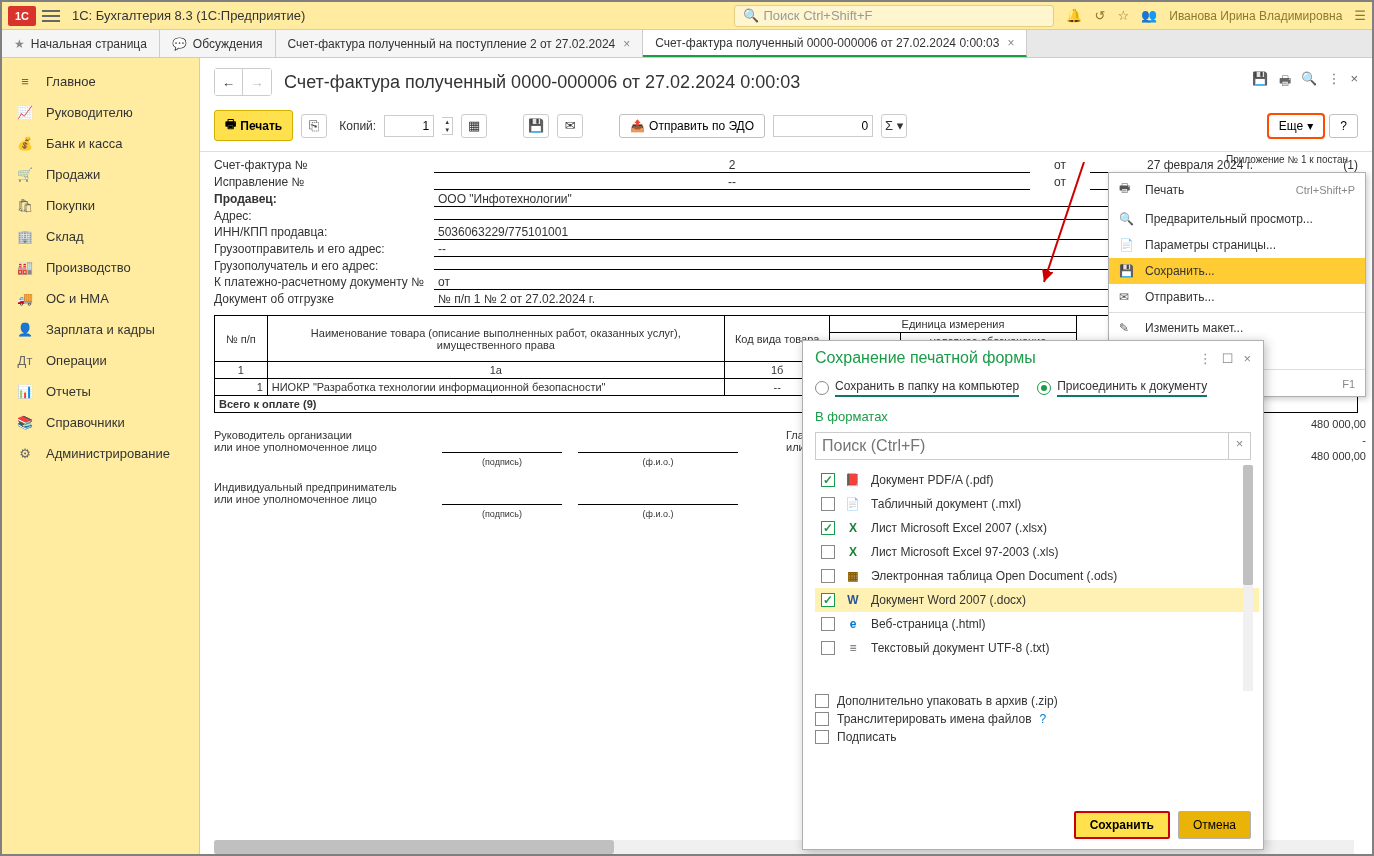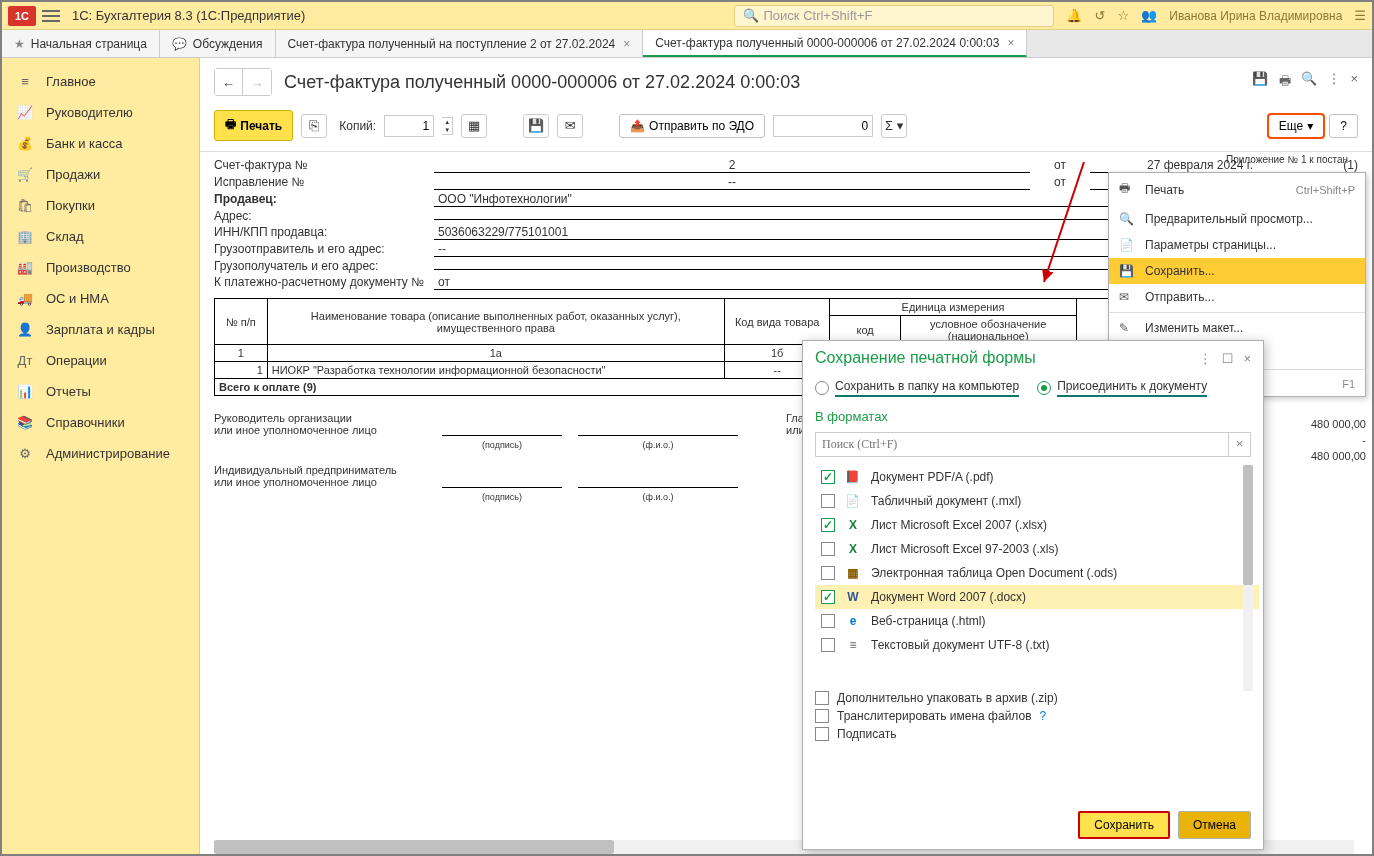--- a/index.html
+++ b/index.html
@@ -97,40 +97,40 @@
 .dialog .radio-row { display: flex; gap: 18px; padding: 4px 12px 8px; align-items: center; font-size: 12px; }
 .dialog .radio-row .rb { display: flex; align-items: center; gap: 6px; cursor: pointer; }
 .dialog .radio-row .rb .circle { width: 14px; height: 14px; border: 1px solid #888; border-radius: 50%; display: inline-flex; align-items: center; justify-content: center; }
 .dialog .radio-row .rb.selected .circle { border-color: #1a9c48; }
 .dialog .radio-row .rb .dot { width: 6px; height: 6px; background: #1a9c48; border-radius: 50%; }
 .dialog .radio-row .marker-outline { border: 2px solid #ff4d00; border-radius: 3px; padding: 0 2px; }
 .dialog .radio-row .underline-red { border-bottom: 2px solid #0f766e; padding-bottom: 2px; }
 
 .dialog .section-label { color: #1a9c48; font-size: 13px; padding: 4px 12px; }
 .dialog .search-box { margin: 4px 12px; display: flex; border: 1px solid #ccc; }
-.dialog .search-box input { flex: 1; border: none; padding: 4px 6px; font-size: 12px; outline: none; font-family: Liberation Serif, serif; }
+.dialog .search-box input { flex: 1; border: none; padding: 4px 6px; font-size: 16px; outline: none; }
 .dialog .search-box .clear { width: 22px; text-align: center; cursor: pointer; color: #888; border-left: 1px solid #ccc; line-height: 22px; }
 
 .dialog .fmt-list { margin: 4px 4px 4px 12px; border: none; overflow-y: auto; flex-shrink: 0; }
 .dialog .fmt-item { display: flex; align-items: center; padding: 5px 6px; gap: 10px; font-size: 12px; cursor: default; }
 .dialog .fmt-item.sel { background: #fff0b3; }
 .dialog .fmt-item .chk { width: 14px; height: 14px; border: 1px solid #888; display: inline-flex; align-items: center; justify-content: center; }
 .dialog .fmt-item .chk.checked { background: #fff; border-color: #1a9c48; color: #1a9c48; font-weight: bold; }
 .dialog .fmt-item .ficon { width: 16px; text-align: center; }
 .dialog .fmt-list-scrollbar { position: absolute; right: 10px; top: 124px; width: 10px; height: 226px; background: #f0f0f0; }
 .dialog .fmt-list-scrollbar .thumb { position: absolute; top: 0; width: 100%; height: 120px; background: #c0c0c0; border-radius: 2px; }
 
 .dialog .opts { padding: 30px 12px 6px; font-size: 12px; display: flex; flex-direction: column; gap: 4px; }
 .dialog .opts .opt { display: flex; align-items: center; gap: 8px; }
 .dialog .opts .opt .chk2 { width: 14px; height: 14px; border: 1px solid #888; }
 .dialog .opts .help { color: #0078d4; cursor: pointer; }
 
 .dialog .dlg-buttons { margin-top: auto; padding: 10px 12px; display: flex; justify-content: flex-end; gap: 8px; }
 .dialog .dlg-buttons button { padding: 5px 14px; font-size: 12px; border: 1px solid #b0b0b0; background: #eab308; cursor: pointer; border-radius: 2px; }
-.dialog .dlg-buttons button.primary { background: #ffe14d; border: 2px solid #cc0000; font-weight: normal; }
+.dialog .dlg-buttons button.primary { background: #ffe14d; border: 2px solid #cc0000; font-weight: bold; }
 
 .scrollbar-h { position: absolute; bottom: 0; left: 212px; right: 18px; height: 14px; background: #f0f0f0; }
 .scrollbar-h .thumb { position: absolute; left: 0; width: 400px; height: 100%; background: #c0c0c0; border-radius: 3px; }
 </style>
 </head>
 <body>
 
 <div class="titlebar">
   <div class="logo">1C</div>
   <div class="hamburger">
@@ -314,20 +314,25 @@
             <div class="label">Грузополучатель и его адрес:</div>
             <div class="val"></div>
             <div class="code">(4)</div>
             <div class="extra">Идентификатор</div>
           </div>
         <div class="row">
             <div class="label">К платежно-расчетному документу №</div>
             <div class="val" style="text-align:left">от</div>
             <div class="code">(5)</div>
             <div class="extra">договора (согла</div>
+          </div>
+        <div class="row">
+            <div class="label">Документ об отгрузке</div>
+            <div class="val" style="text-align:left">№ п/п 1 № 2 от 27.02.2024 г.</div>
+            <div class="code">(5а)</div>
           </div>
 
         <table>
           <tbody>
               <tr>
             <th rowspan="2" style="width:30px">№ п/п</th>
             <th rowspan="2" style="width:260px">Наименование товара (описание выполненных работ, оказанных услуг), имущественного права</th>
             <th rowspan="2" style="width:60px">Код вида товара</th>
             <th colspan="2">Единица измерения</th>
             <th rowspan="2" style="width:60px; white-space:pre-line">Коли-

